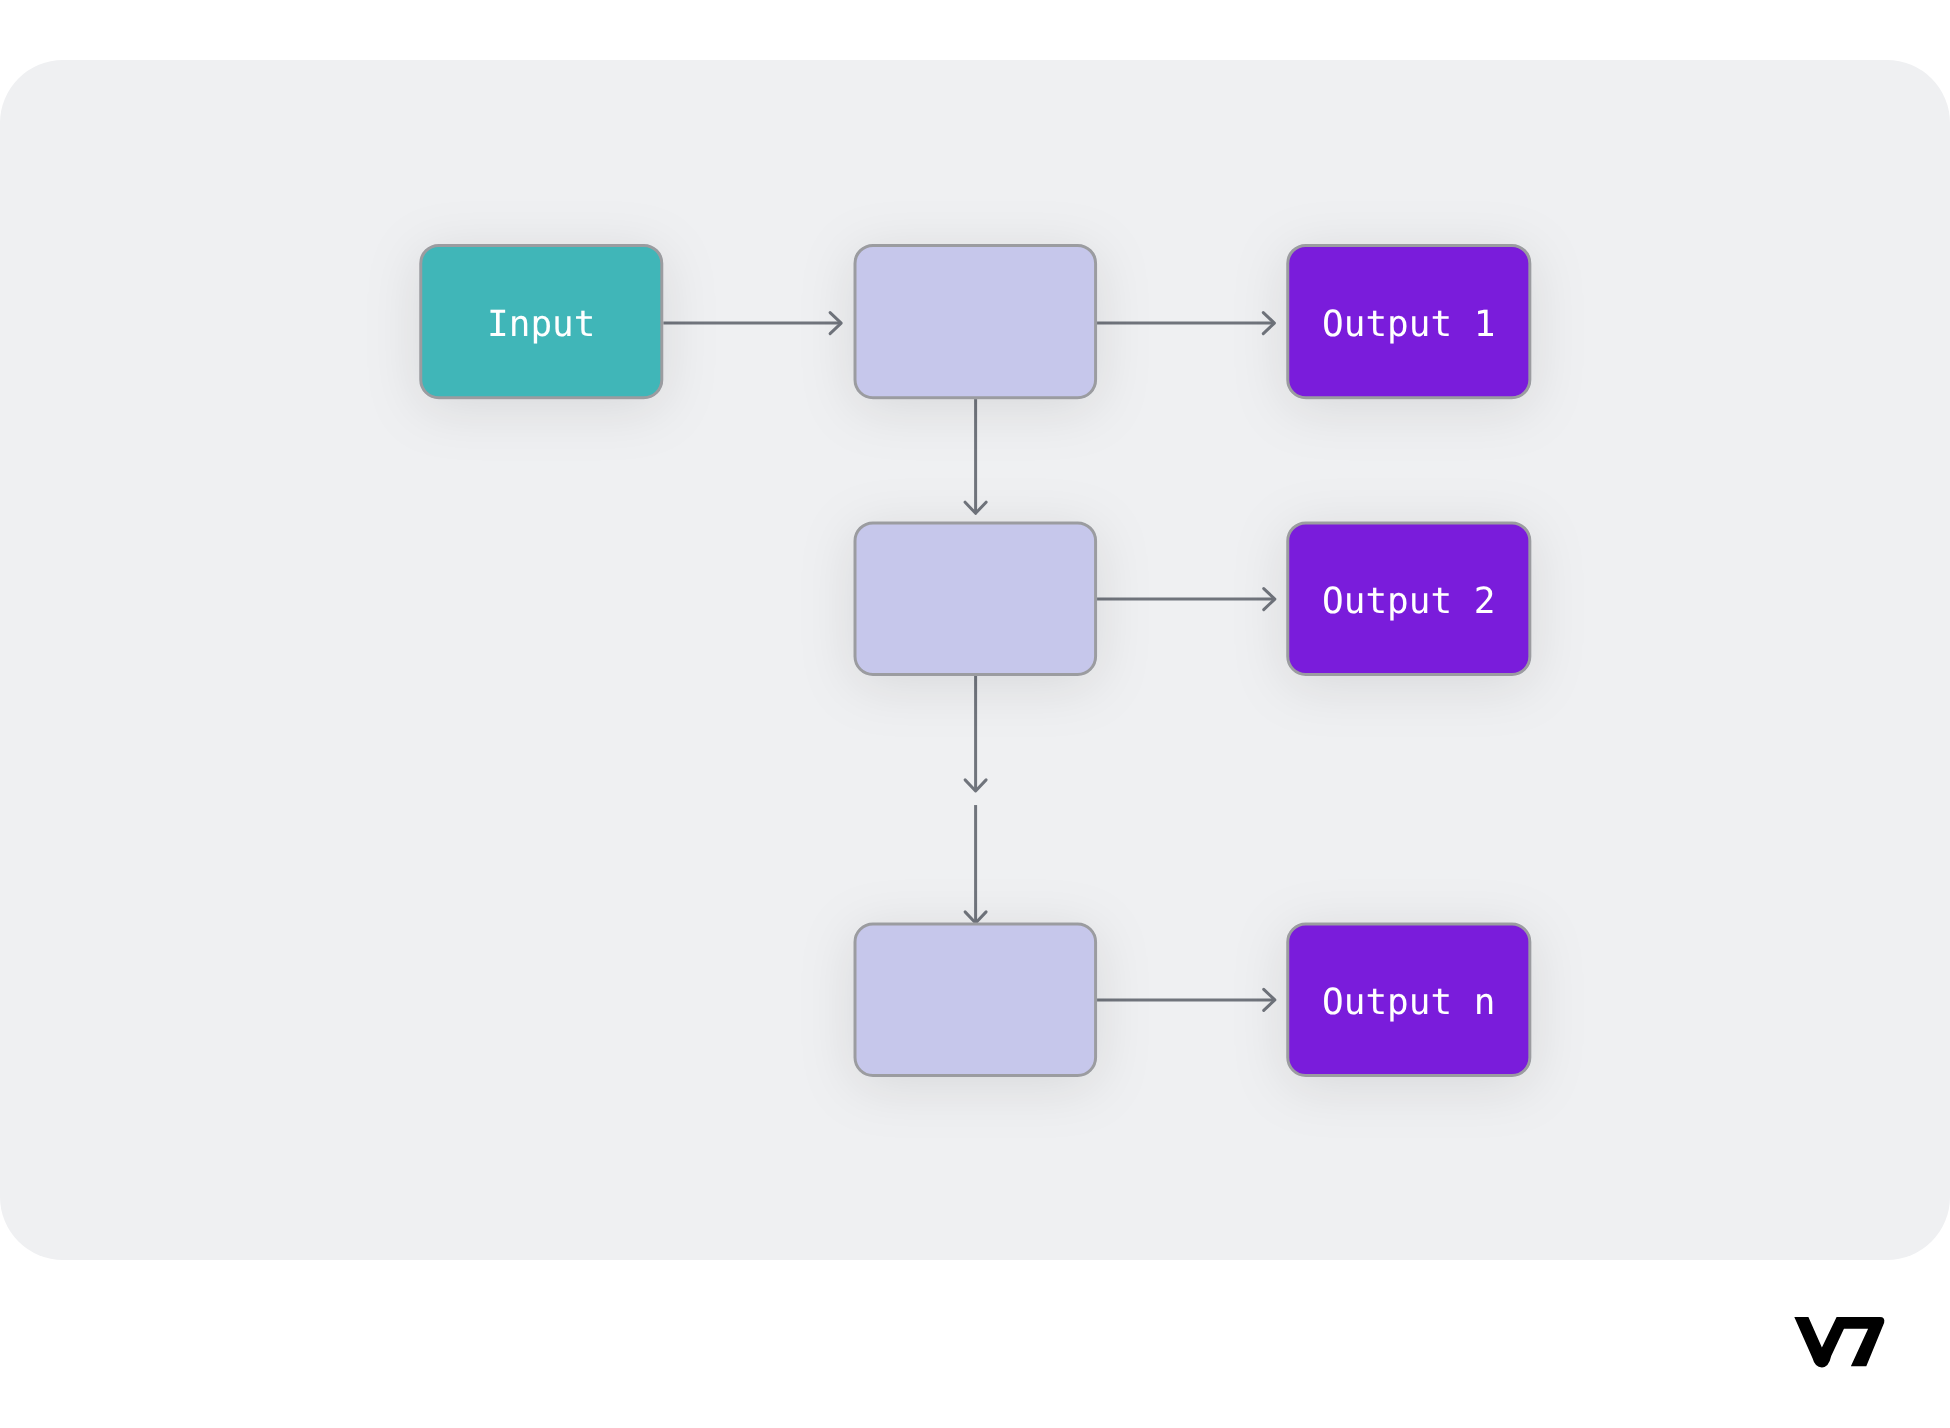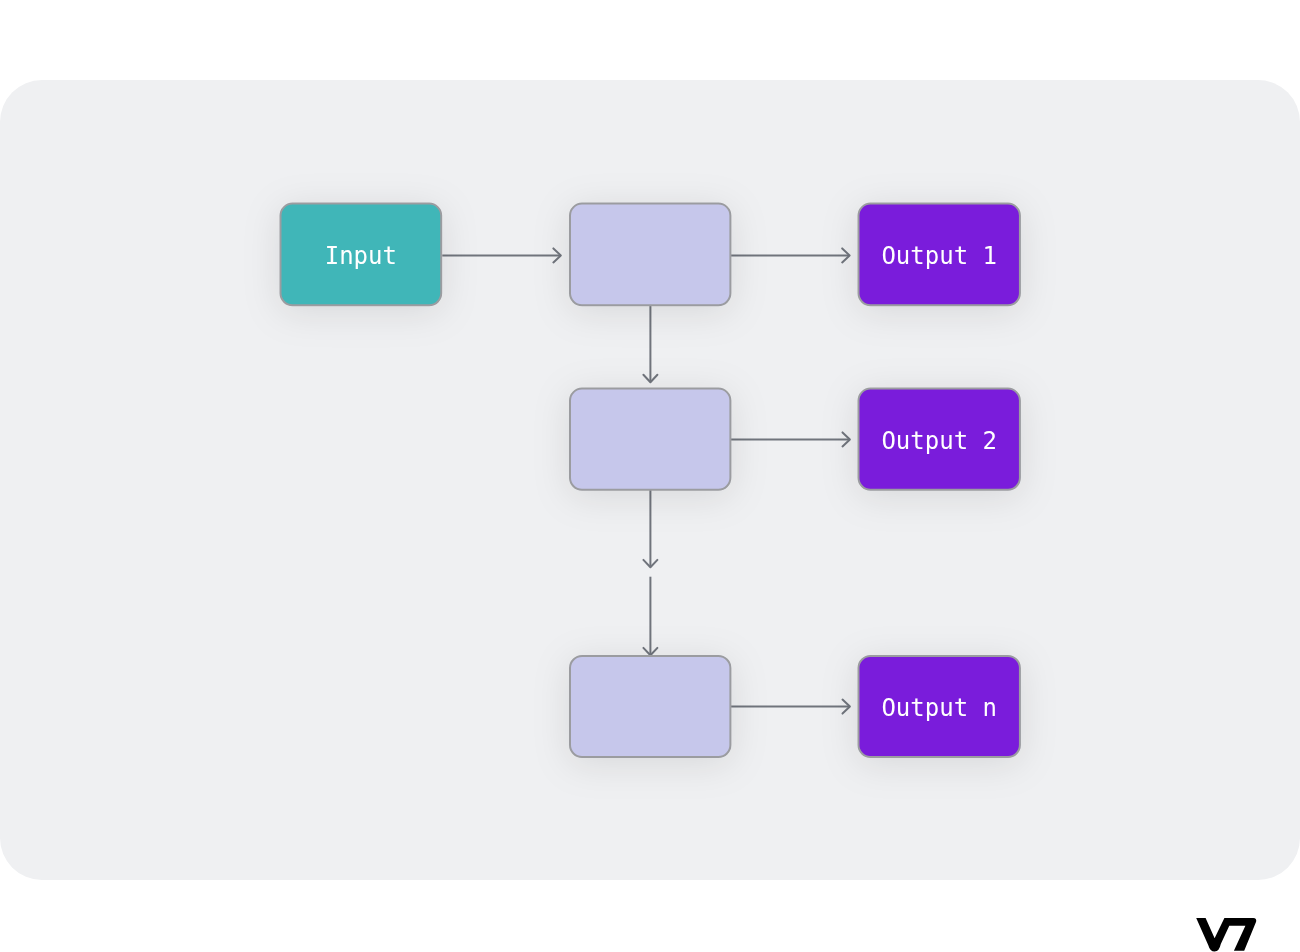--- a/index.html
+++ b/index.html
@@ -5,21 +5,21 @@
 <style>
   html, body {
     margin: 0;
     padding: 0;
     width: 1300px;
     height: 952px;
     background: #ffffff;
     font-family: "DejaVu Sans Mono", monospace;
     overflow: hidden;
   }
-  #root { position: relative; width: 1300px; height: 912px; background:#fff;margin-top:40px; }
+  #root { position: relative; width: 1300px; height: 912px; background:#fff; }
   #panel {
     position: absolute;
     left: 0px; top: 40px;
     width: 1300px; height: 800px;
     background: #eff0f2;
     border-radius: 42px;
   }
   #diagram { position: absolute; left: 0; top: 0; width: 1300px; height: 952px; }
   .node-label {
     font-family: "DejaVu Sans Mono", monospace;

